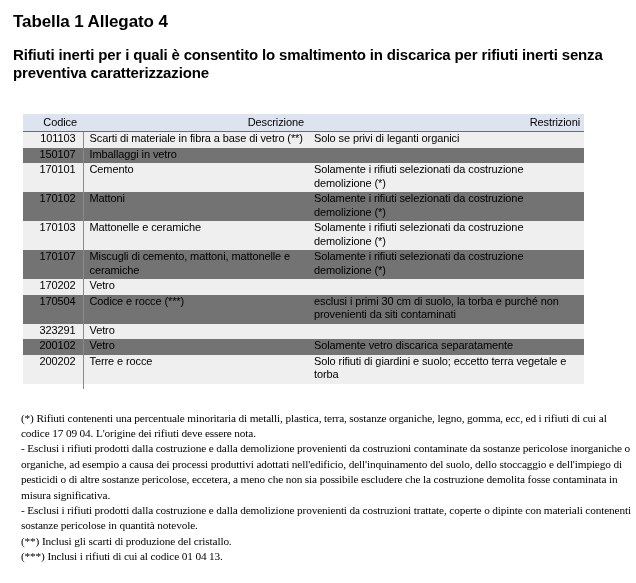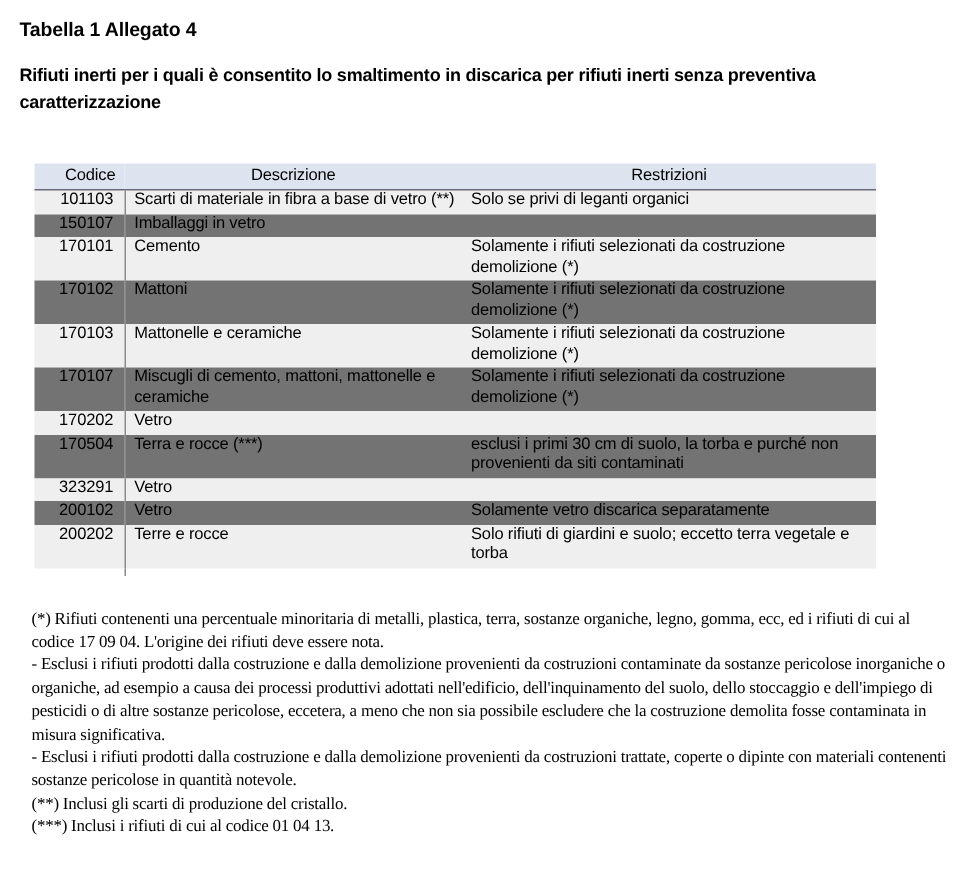--- a/index.html
+++ b/index.html
@@ -12,27 +12,27 @@
     background: #ffffff;
     font-family: "Liberation Sans", sans-serif;
     color: #000000;
     overflow: hidden;
   }
   .page {
     padding: 10px 10px 0 13px;
     box-sizing: border-box;
   }
   .doc-title {
-    font-size: 13px;
+    font-size: 17px;
     font-weight: bold;
     margin: 2px 0 0 0;
     letter-spacing: -0.1px;
   }
   .doc-subtitle {
-    font-size: 12px;
+    font-size: 15px;
     font-weight: bold;
     line-height: 18px;
     margin: 14px 0 0 0;
     max-width: 600px;
     letter-spacing: -0.15px;
   }
   .table-wrap {
     margin: 14px 0 0 10px;
     width: 561px;
   }
@@ -44,21 +44,21 @@
     margin-top: 32px;
   }
   table.waste col.c-code { width: 60px; }
   table.waste col.c-desc { width: 225px; }
   table.waste col.c-restr { width: 276px; }
 
   table.waste thead th {
     background: #dde3ef;
     font-weight: normal;
     font-size: 11px;
-    text-align: center;
+    text-align: right;
     padding: 2px 4px 3px 4px;
     border-bottom: 1.4px solid #6a6a7a;
     vertical-align: bottom;
     letter-spacing: -0.1px;
   }
   table.waste thead th.code-head {
     text-align: right;
     padding-right: 6px;
   }
   table.waste tbody td {
@@ -163,21 +163,21 @@
         </tr>
 
         <tr class="shade">
           <td class="code">170202</td>
           <td>Vetro</td>
           <td></td>
         </tr>
 
         <tr class="plain">
           <td class="code">170504</td>
-          <td>Terra e rocce (***)</td>
+          <td>Codice e rocce (***)</td>
           <td>esclusi i primi 30 cm di suolo, la torba e purché non provenienti da siti contaminati</td>
         </tr>
 
         <tr class="shade">
           <td class="code">323291</td>
           <td>Vetro</td>
           <td></td>
         </tr>
 
         <tr class="plain">

